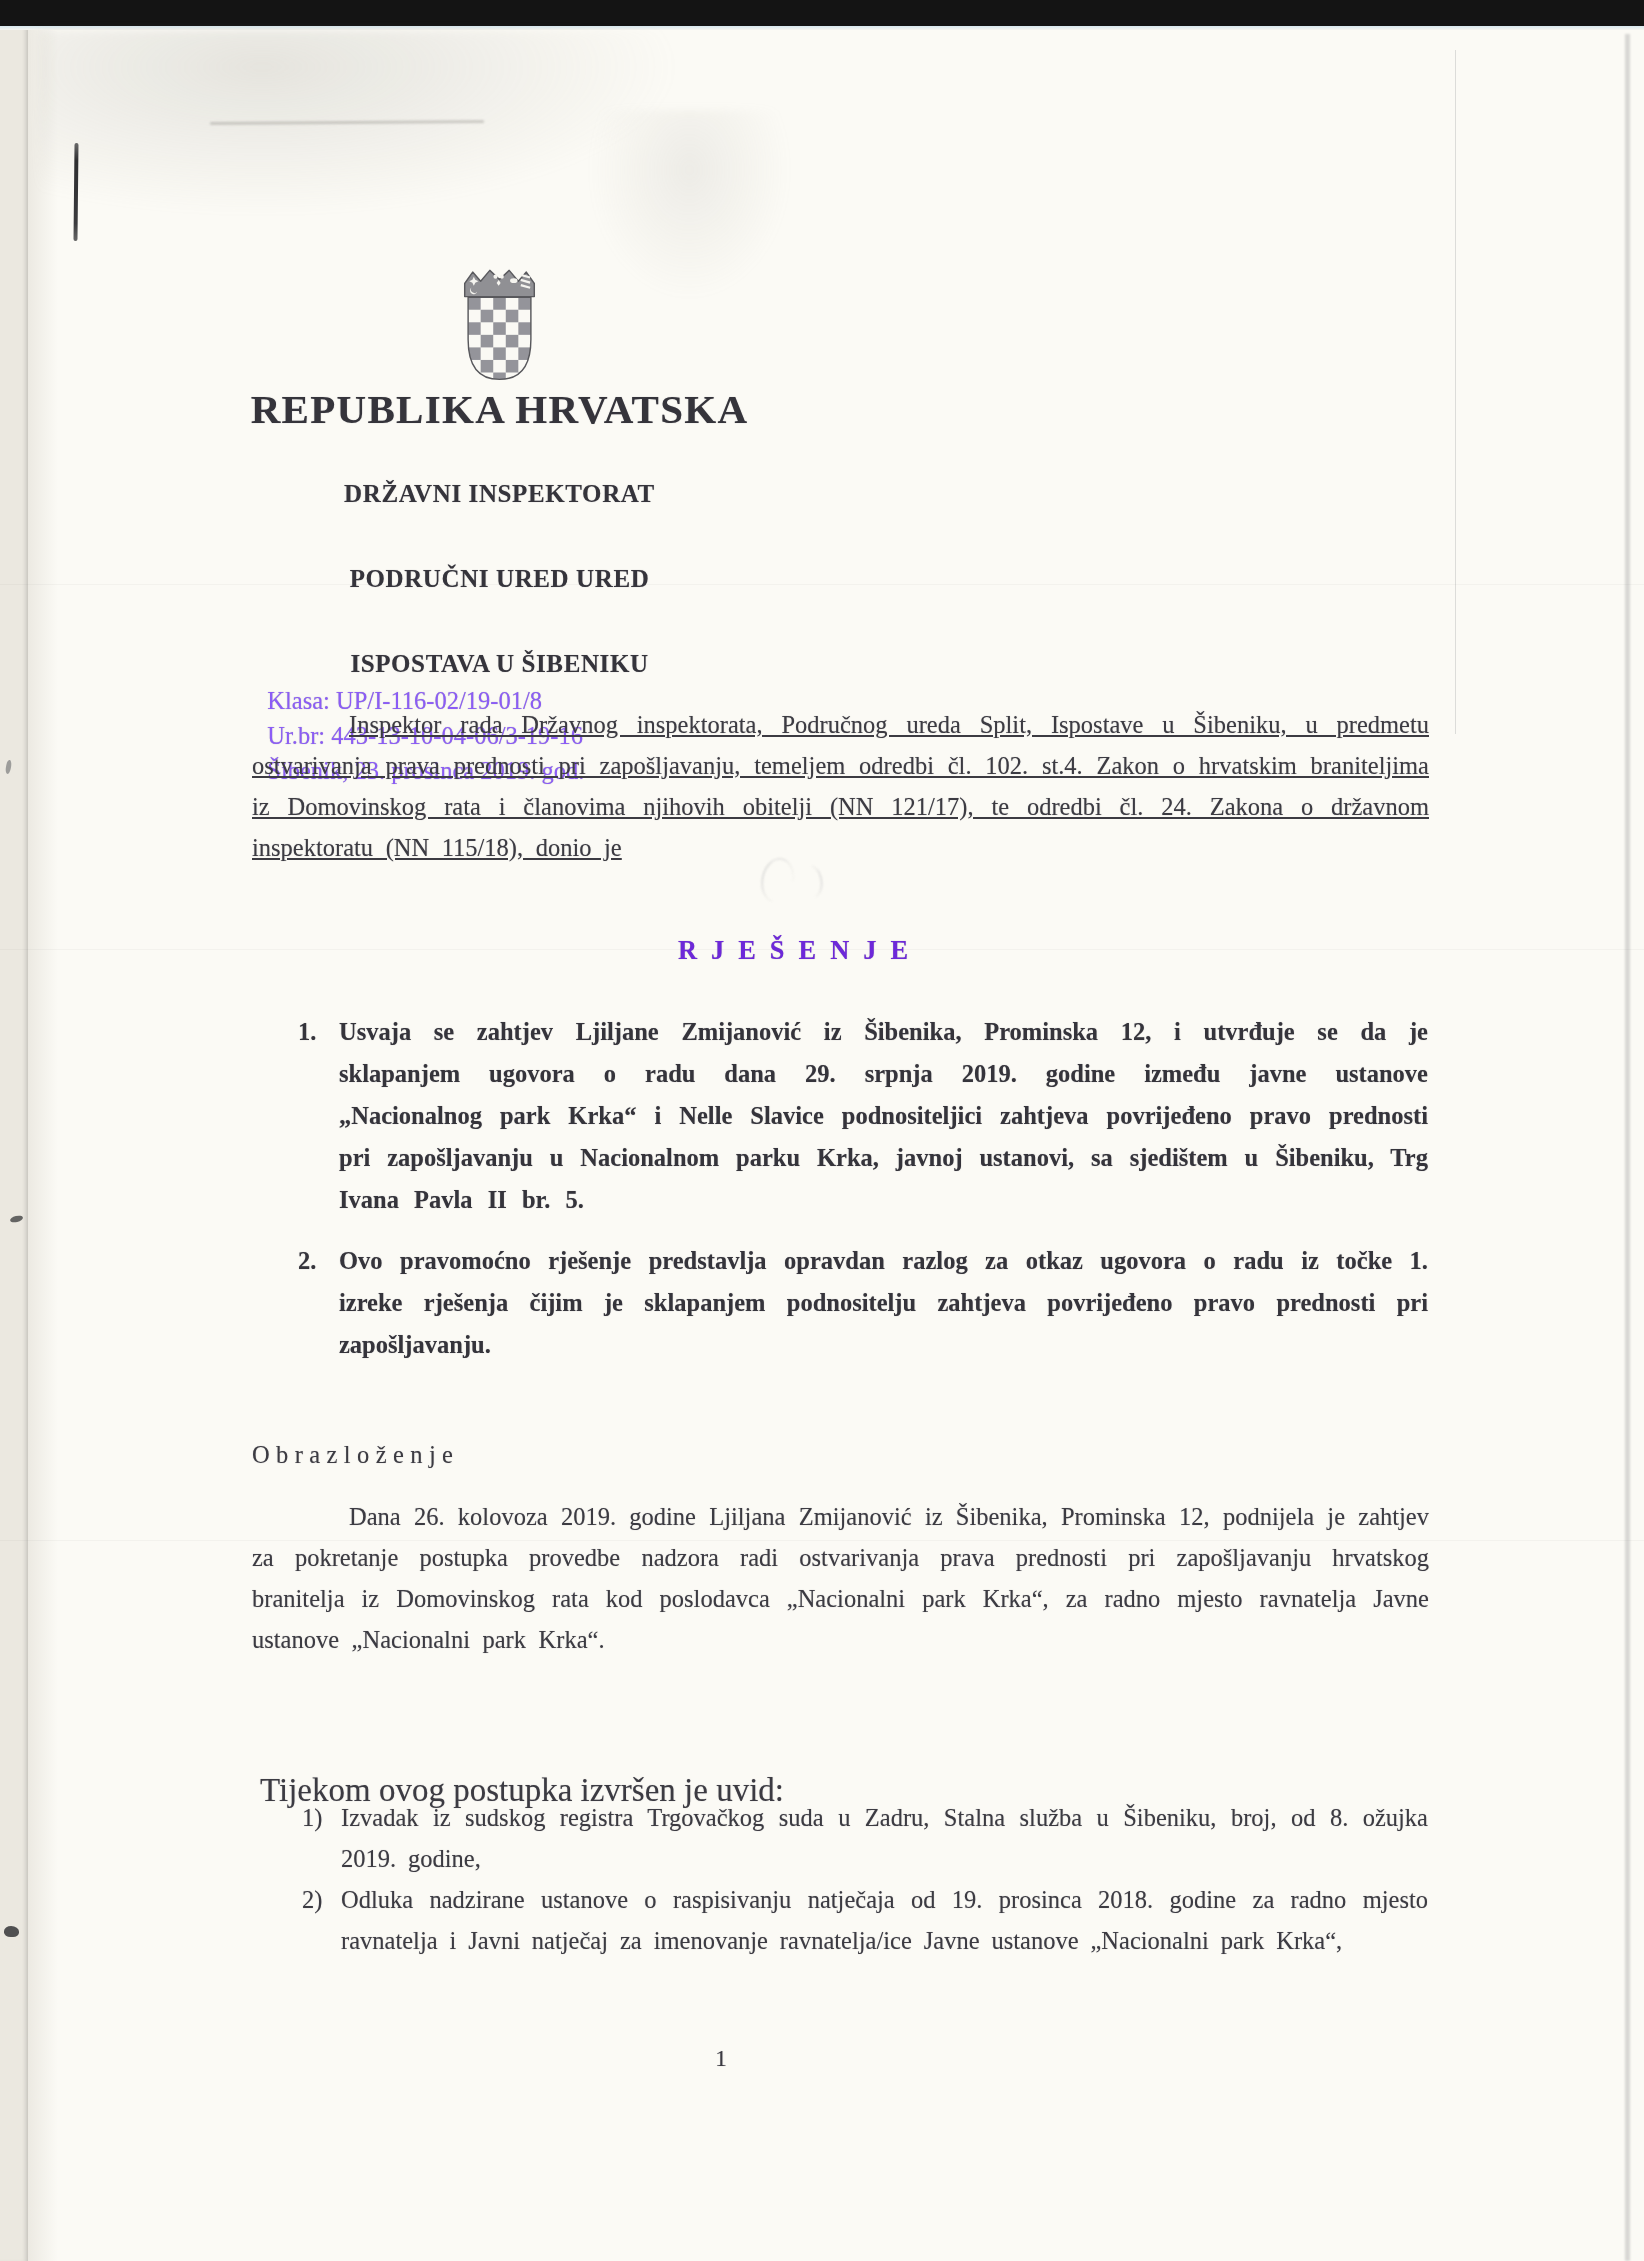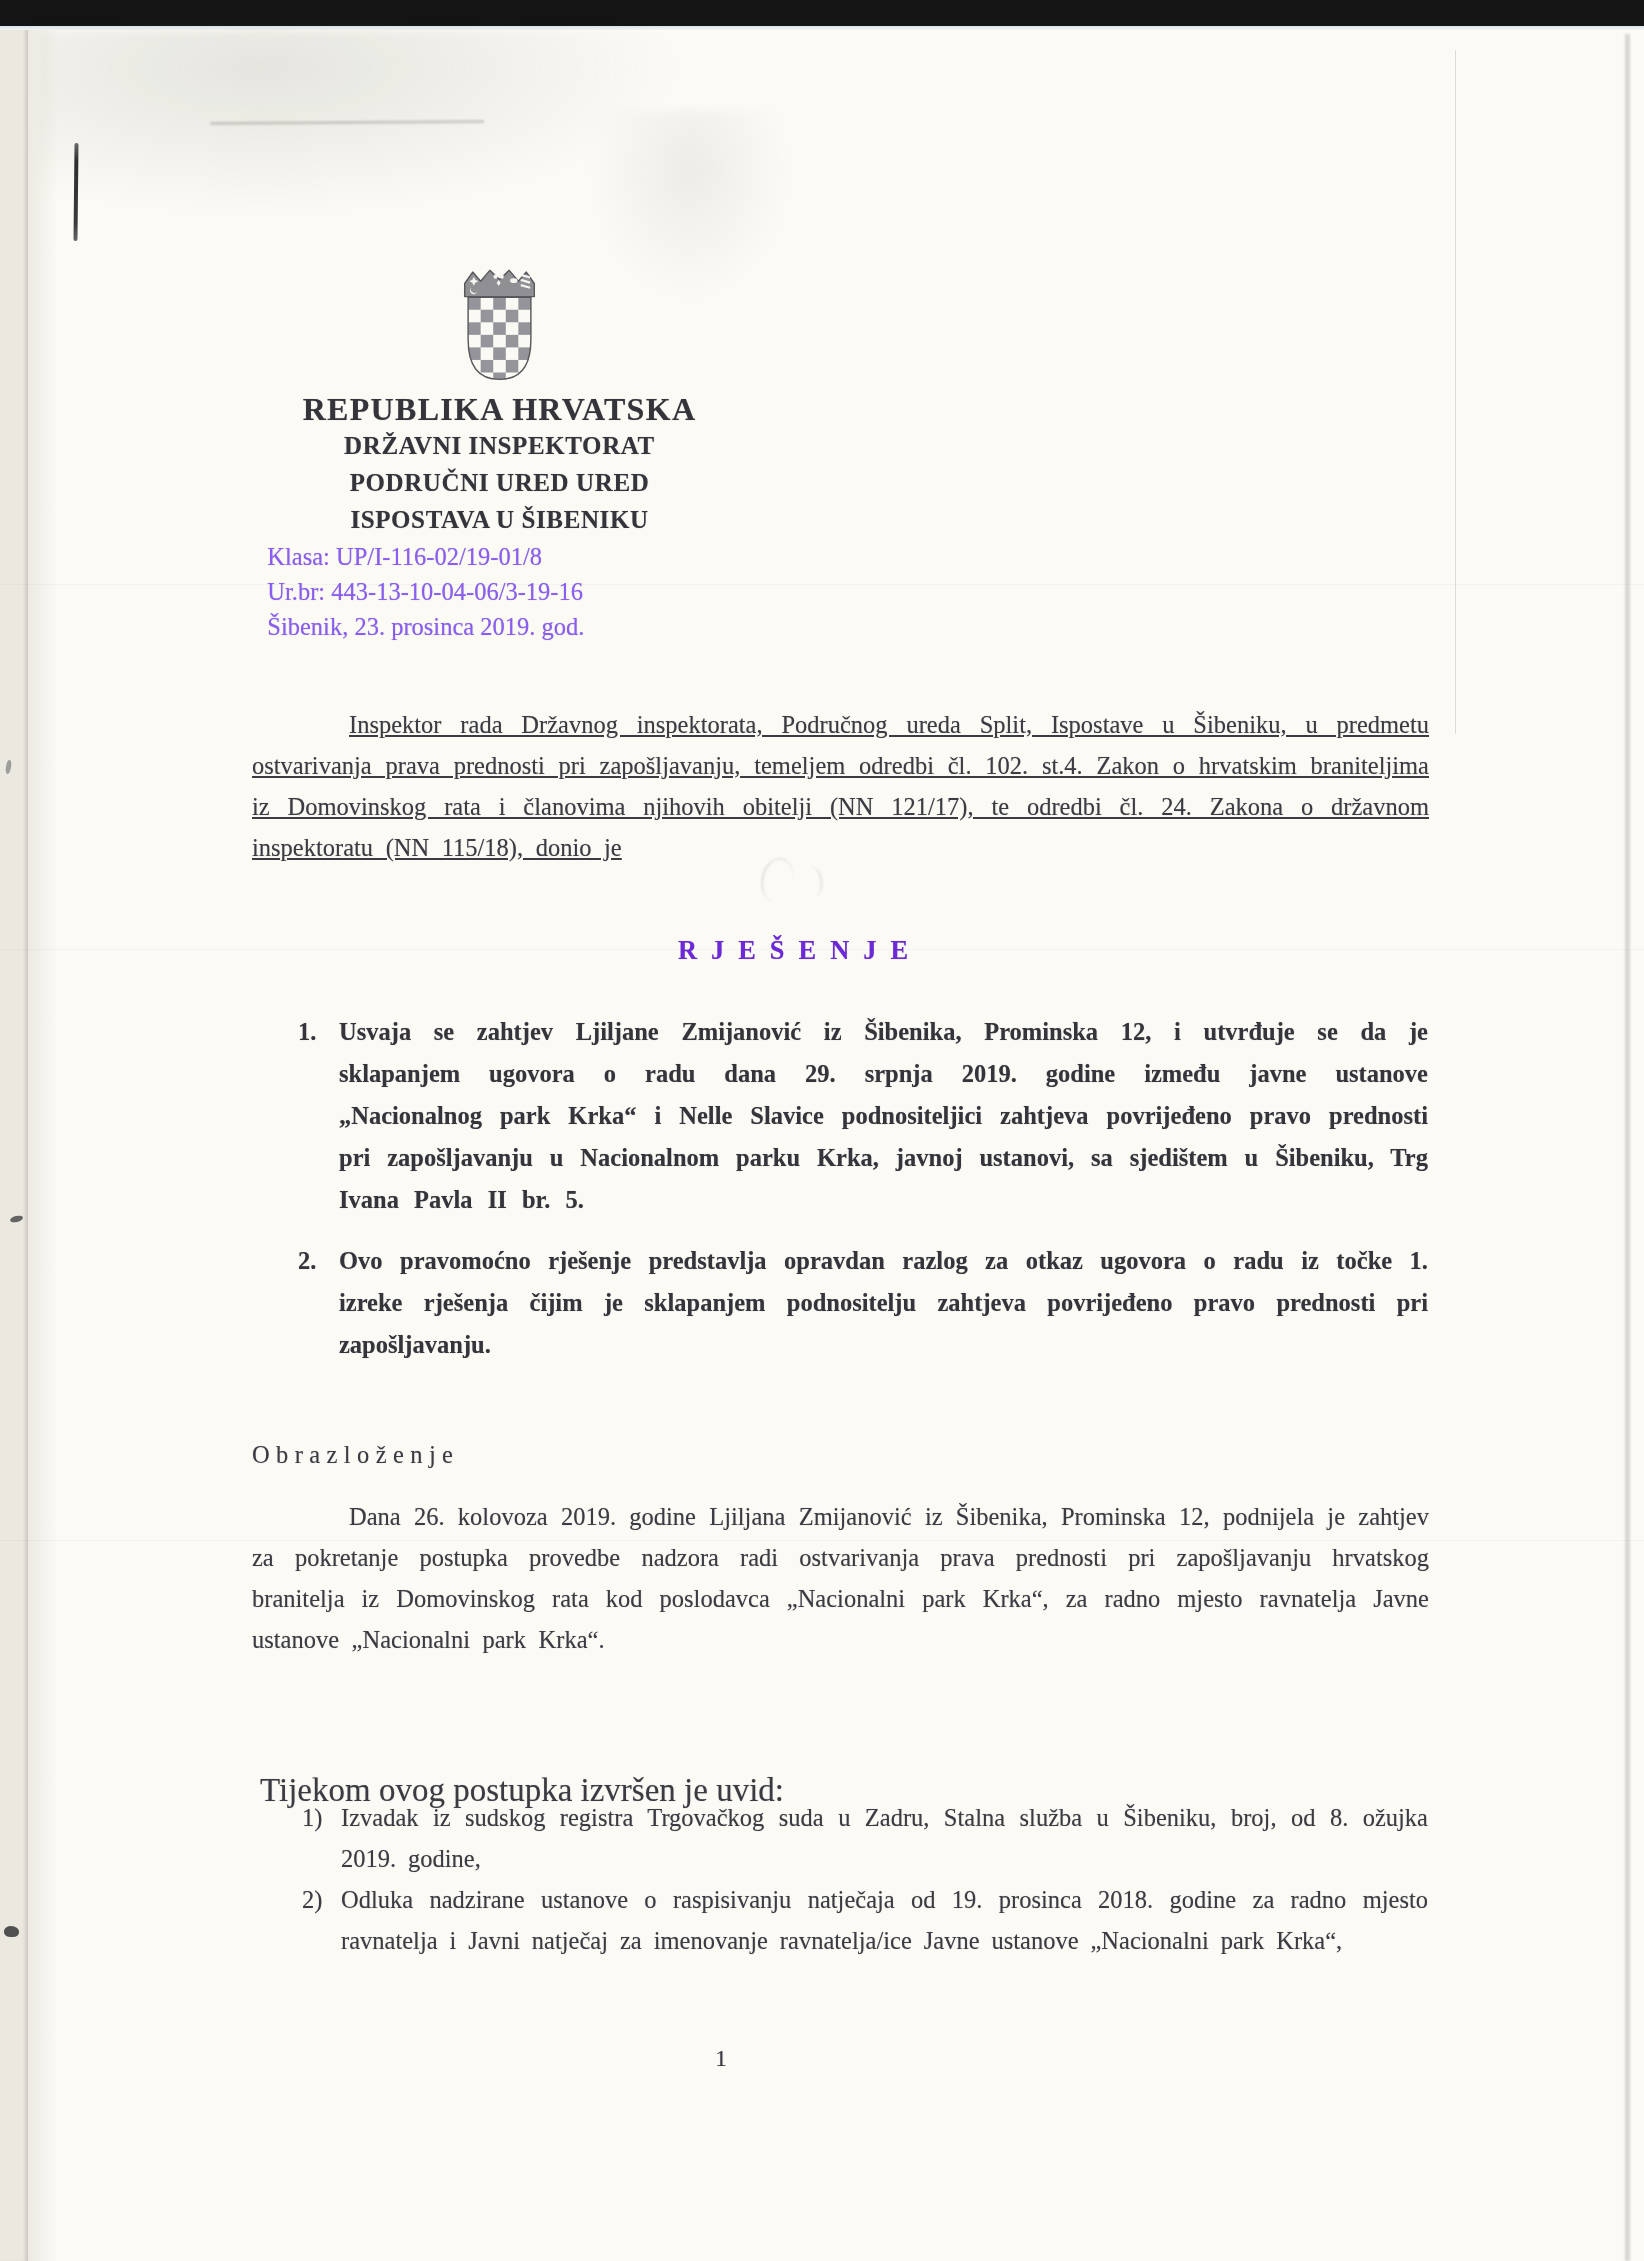--- a/index.html
+++ b/index.html
@@ -50,22 +50,22 @@
   .edge-line-a { position: absolute; left: 1455px; top: 50px; width: 1.3px; height: 684px;
                  background: rgba(100,100,104,.20); }
   .edge-line-b { position: absolute; left: 1625px; top: 34px; width: 4.5px; bottom: 0;
                  background: rgba(110,110,116,.25); filter: blur(1px); }
   .streak { position: absolute; left: 0; width: 100%; height: 1.3px; background: rgba(120,120,124,.06); }
   .streak.s1 { top: 584px; } .streak.s2 { top: 949px; } .streak.s3 { top: 1540px; }
 
   
   .letterhead { position: absolute; left: 248px; top: 258px; width: 503px; text-align: center; }
   .coat { display: block; margin: 0 auto 1.3px auto; }
-  .lh-country { font-size: 32px; font-weight: bold; letter-spacing: 1.3px; line-height: 36px; color: #35343b; }
-  .lh-sub { font-size: 25px; font-weight: bold; letter-spacing: 0.6px; line-height: 37px; color: #35343b; }
+  .lh-country { font-size: 41px; font-weight: bold; letter-spacing: 1.3px; line-height: 36px; color: #35343b; }
+  .lh-sub { font-size: 25px; font-weight: bold; letter-spacing: 0.6px; line-height: 37px; color: #35343b; margin-top: 48px; }
   .lh-meta { text-align: left; padding-left: 19.3px; margin-top: 1px;
              font-size: 24.5px; line-height: 35px; color: #8b5cf6; }
 
   
   .body-par { position: absolute; left: 252px; width: 1177px; margin: 0;
               font-size: 24.5px; line-height: 41px; text-align: justify;
               text-indent: 97px; word-spacing: 6.4px; }
   .intro { top: 704px; text-decoration: underline; }
   .expl-par { top: 1496px; }
 

